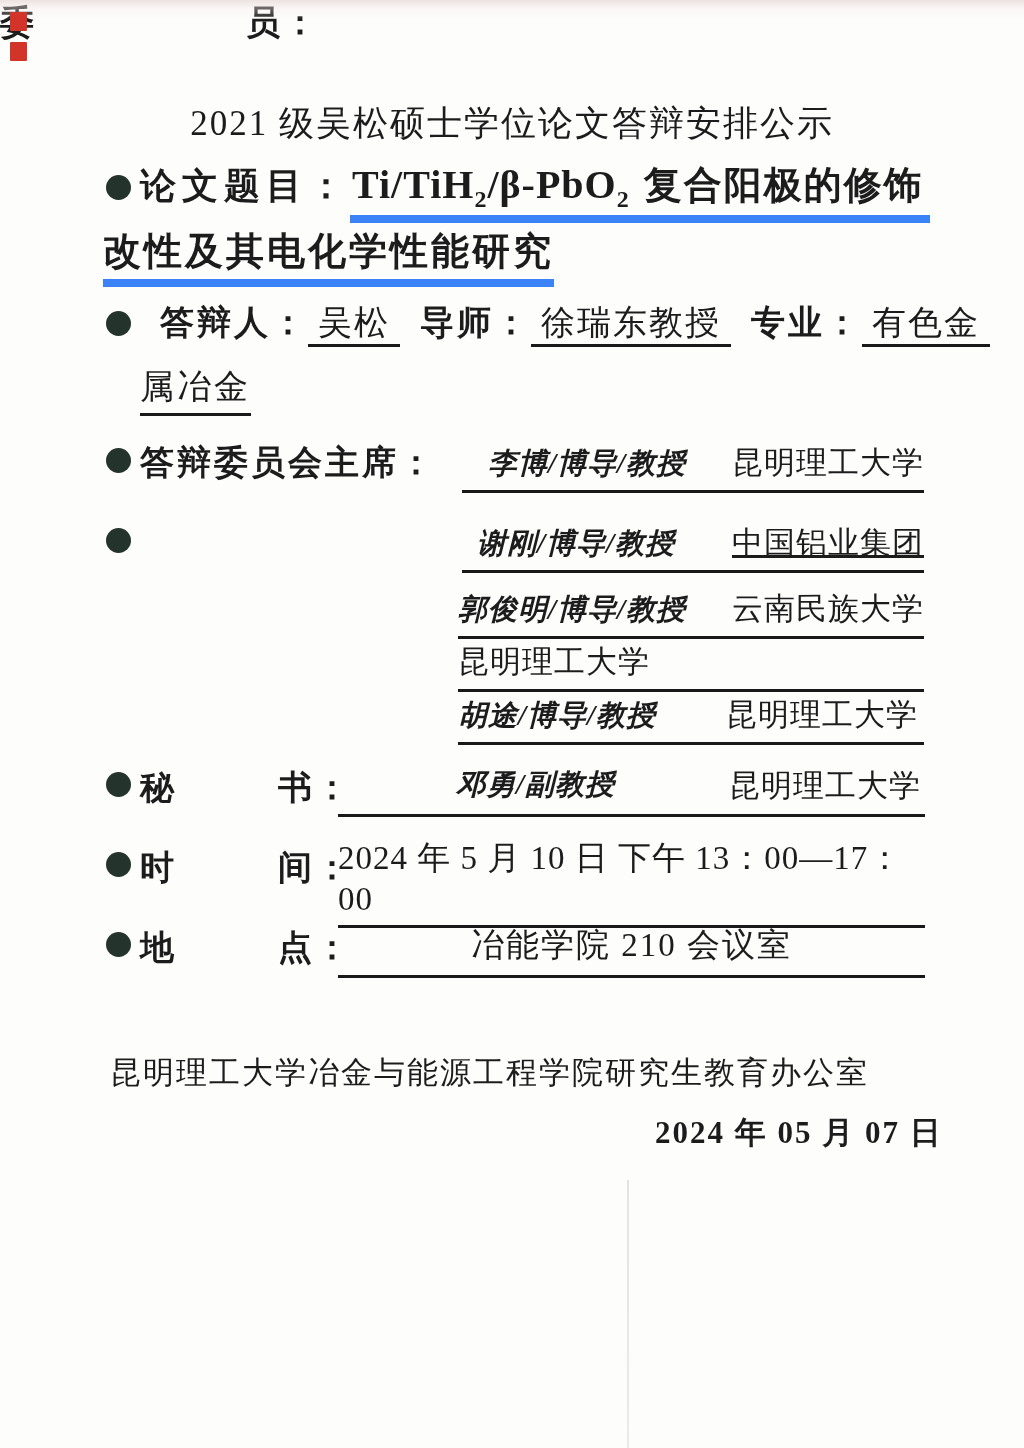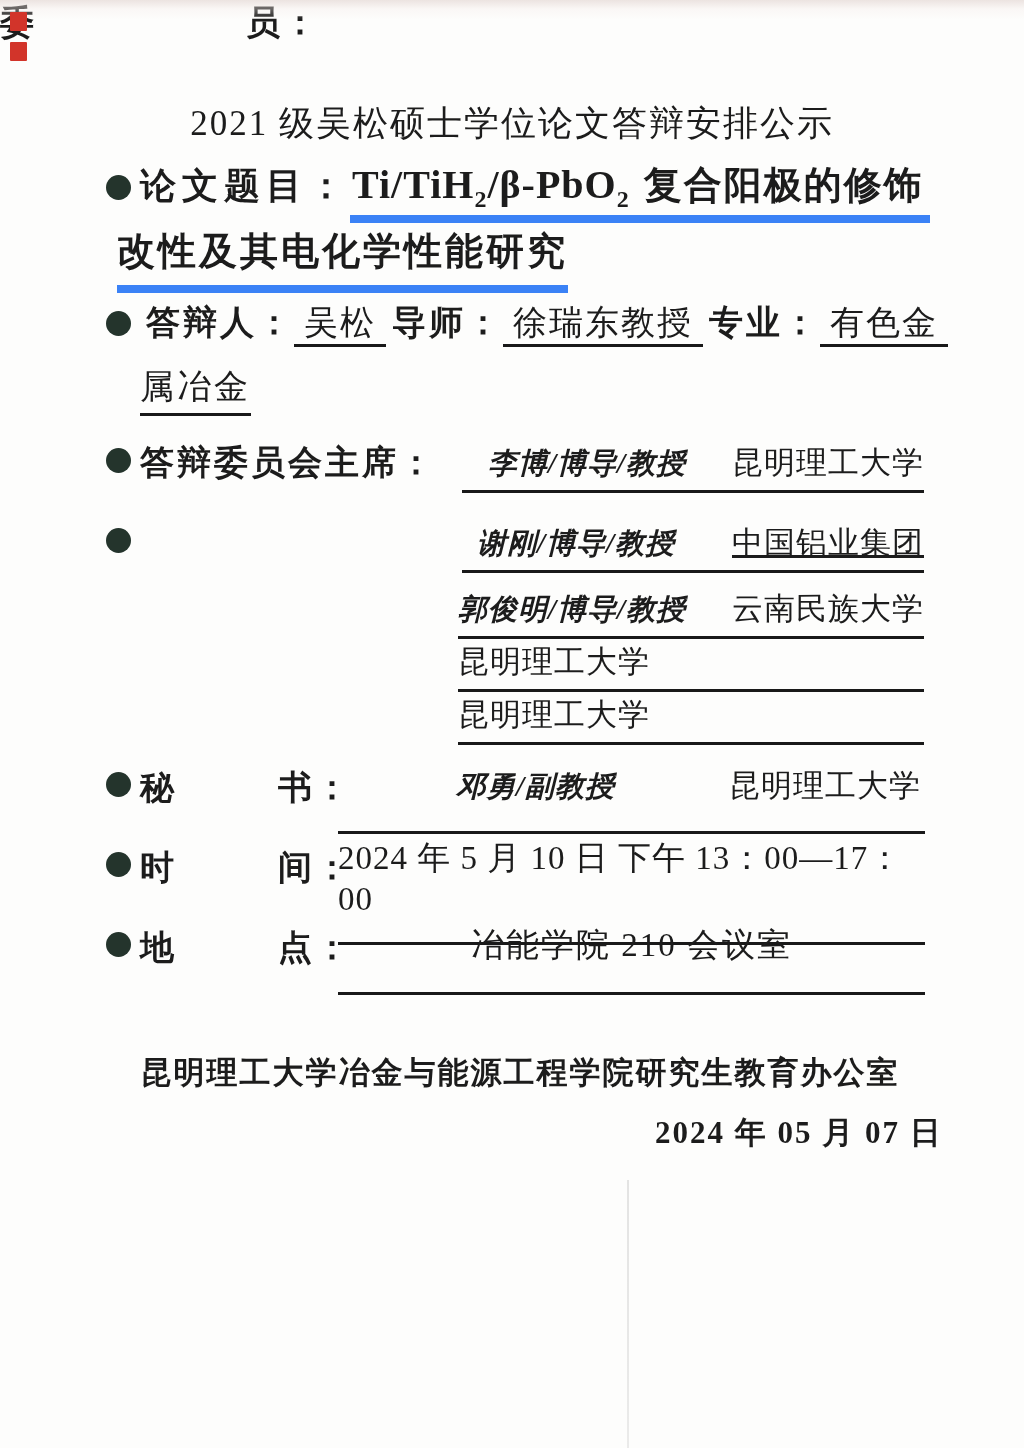--- a/index.html
+++ b/index.html
@@ -40,27 +40,27 @@
   .u { border-bottom: 3px solid #191919; }
   .u-thick { border-bottom: 8px solid #3b82f6; }
 
   
   .thesis-row1 { top: 160px; left: 140px; font-size: 38px; font-weight: 700; }
   .thesis-row1 .lbl { letter-spacing: 6px; font-size: 36px; }
   .thesis-seg { display: inline-block; padding: 0 6px 2px 2px; }
   .formula { font-size: 40px; font-weight: 700; letter-spacing: 1px; }
   .formula sub { font-size: 24px; }
   .thesis-cn { margin-left: 14px; letter-spacing: 2px; }
-  .thesis-row2 { top: 226px; left: 117px; font-size: 38px; font-weight: 700;
-    letter-spacing: 3px; padding-bottom: 8px; }
+  .thesis-row2 { top: 226px; left: 103px; font-size: 38px; font-weight: 700;
+    letter-spacing: 3px; padding-bottom: 2px; }
 
   
   .defender-row { top: 300px; left: 140px; font-size: 34px; }
   .defender-row .val { padding: 0 10px 3px 10px; letter-spacing: 2px; }
-  .defender-row .lbl { margin-left: 6px; }
+  .defender-row .lbl { margin-left: 20px; }
   .major-row { top: 364px; left: 140px; font-size: 34px; letter-spacing: 3px; padding-bottom: 3px; }
 
   
   .chair-label { top: 440px; left: 140px; font-size: 34px; }
   .member-label { top: 520px; left: 140px; width: 320px; display: flex;
     justify-content: space-between; font-size: 34px; }
   .sign-line {
     position: absolute; display: flex; justify-content: space-between;
     align-items: flex-end; border-bottom: 3px solid #191919;
     left: 462px; width: 462px; padding-bottom: 6px;
@@ -75,37 +75,37 @@
   .member-line1 { top: 588px; left: 458px; width: 466px; }
   .member-line2 { top: 641px; left: 458px; width: 466px; }
   .member-line3 { top: 694px; left: 458px; width: 466px; }
   .member-line3 .sign-org { margin-right: 6px; }
 
   
   .pair-label { position: absolute; left: 140px; width: 212px; display: flex;
     justify-content: space-between; font-size: 34px; }
   .wide-line {
     position: absolute; left: 338px; width: 587px;
-    border-bottom: 3px solid #191919; padding-bottom: 24px;
-    display: flex; align-items: flex-end;
+    border-bottom: 3px solid #191919; padding-bottom: 7px;
+    display: flex; align-items: flex-start;
   }
   .sec-label { top: 765px; }
   .sec-line { top: 765px; justify-content: space-between; }
   .sec-line .sign-name { margin-left: 118px; }
   .sec-line .sign-org { margin-right: 4px; }
   .time-label { top: 845px; }
   .time-line { top: 836px; justify-content: center; }
   .time-value { font-size: 33px; letter-spacing: 1px; }
   .venue-label { top: 925px; }
   .venue-line { top: 923px; justify-content: center; }
   .venue-value { font-size: 33px; letter-spacing: 2px; }
 
   
   .footer-office { position: absolute; top: 1052px; left: 110px; width: 820px;
-    text-align: center; font-size: 31px; font-weight: 700; letter-spacing: 2px; }
+    text-align: left; font-size: 31px; font-weight: 400; letter-spacing: 2px; }
   .footer-date { position: absolute; top: 1112px; left: 655px;
     font-size: 31px; font-weight: 700; letter-spacing: 2px; }
 
   
   .b1 { left: 106px; top: 175px; }
   .b2 { left: 106px; top: 311px; }
   .b3 { left: 106px; top: 448px; }
   .b4 { left: 106px; top: 528px; }
   .b5 { left: 106px; top: 772px; }
   .b6 { left: 106px; top: 852px; }
@@ -153,20 +153,21 @@
     <span class="sign-org">中国铝业集团</span>
   </div>
   <div class="sign-line member-line1">
     <span class="sign-name">郭俊明/博导/教授</span>
     <span class="sign-org">云南民族大学</span>
   </div>
   <div class="sign-line member-line2">
     <span class="sign-org">昆明理工大学</span>
   </div>
   <div class="sign-line member-line3">
+    <span class="sign-name">胡途/博导/教授</span>
     <span class="sign-org">昆明理工大学</span>
   </div>
 
   <span class="bullet b5"></span>
   <div class="pair-label sec-label lbl">
     <span>秘</span>
     <span>书：</span>
   </div>
   <div class="wide-line sec-line">
     <span class="sign-name">邓勇/副教授</span>

